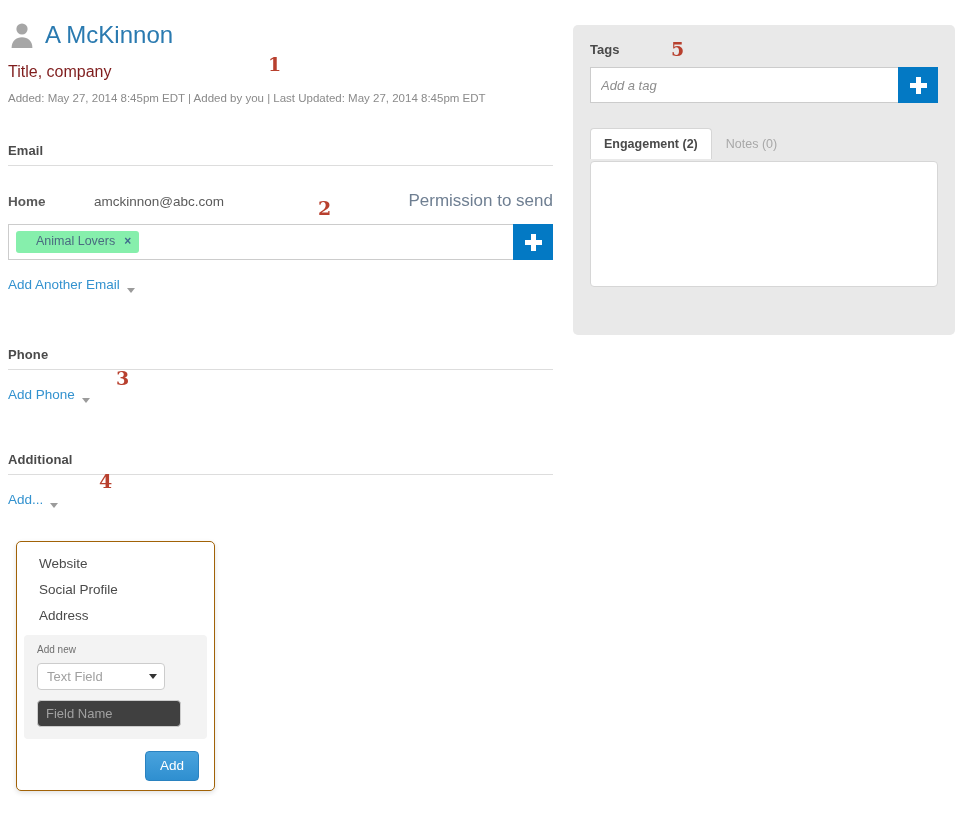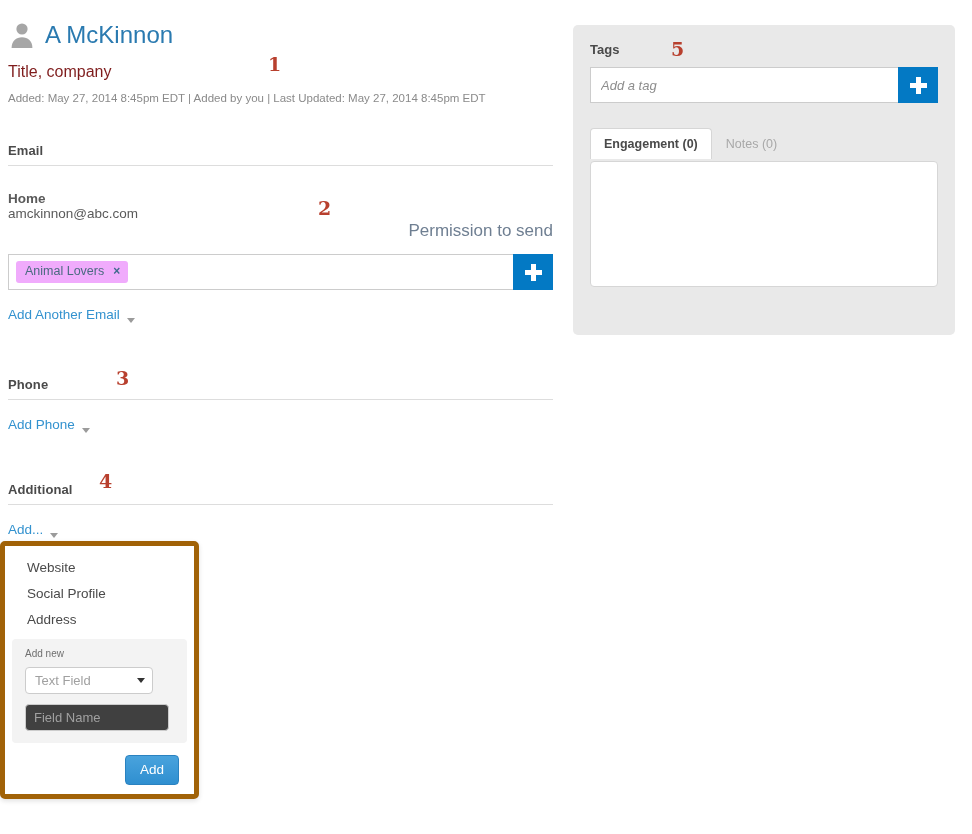--- a/index.html
+++ b/index.html
@@ -52,21 +52,20 @@
     border: 0; border-top: 1px solid #dddddd;
     margin: 7px 0 0 0; height: 0;
     width: 545px;
   }
 
   .email-block { margin-top: 38px; }
   .email-row {
     display: flex; align-items: baseline;
     margin-top: 25px;
     font-size: 13.5px;
-    flex-direction: column;
   }
   .lbl-home {
     width: 86px;
     font-weight: bold;
     color: #5a5a5a;
     font-size: 13.5px;
   }
   .email-addr { color: #5a5a5a; font-size: 13.5px; flex: 1; }
   .permission { color: #6f7f92; font-size: 17px; margin-left: auto; }
 
@@ -80,25 +79,25 @@
   .taginput-field {
     flex: 1;
     border: 1px solid #cccccc;
     border-right: none;
     background: #fff;
     display: flex; align-items: center;
     padding-left: 7px;
   }
   .chip {
     display: inline-flex; align-items: center;
-    background: #f0abfc;
+    background: #86efac;
     color: #4a6b80;
     font-size: 12.5px;
     border-radius: 3px;
-    padding: 4px 8px 5px 9px;
+    padding: 4px 8px 5px 20px;
     line-height: 13px;
   }
   .chip-x {
     margin-left: 9px;
     color: #3f6a8c;
     font-size: 12px;
     font-weight: bold;
     cursor: pointer;
   }
   .plus-btn {
@@ -131,24 +130,24 @@
     border-top: 5px solid #9b9b9b;
     position: relative; top: 1px;
   }
 
   .phone-block { margin-top: 55px; }
   .additional-block { margin-top: 50px; }
 
   
   .dropdown-panel {
     position: absolute;
-    left: 0; top: 541px;
+    left: 16px; top: 541px;
     width: 199px;
     background: #ffffff;
-    border: 5px solid #a16207;
+    border: 1px solid #a16207;
     border-radius: 5px;
     box-shadow: 0 2px 5px rgba(0,0,0,0.12);
     padding: 9px 0 9px 0;
   }
   .dd-item {
     font-size: 13.5px;
     color: #4a4a4a;
     padding: 5px 0 5px 22px;
     cursor: pointer;
     line-height: 16px;
@@ -358,21 +357,21 @@
     <div class="tags-head">Tags</div>
 
     <div class="tags-input-row">
       <input class="tags-input" type="text" placeholder="Add a tag" style="">
       <div class="plus-btn">
         <span class="plus-glyph"></span>
       </div>
     </div>
 
     <div class="tabs">
-      <div class="tab active">Engagement (0)</div>
+      <div class="tab active">Engagement (2)</div>
       <div class="tab inactive">Notes (0)</div>
     </div>
 
     <div class="tab-content"></div>
   </div>
 
   <div class="marker" style="left:268px; top:55px;">1</div>
   <div class="marker" style="left:318px; top:199px;">2</div>
   <div class="marker" style="left:116px; top:369px;">3</div>
   <div class="marker" style="left:99px; top:472px;">4</div>

